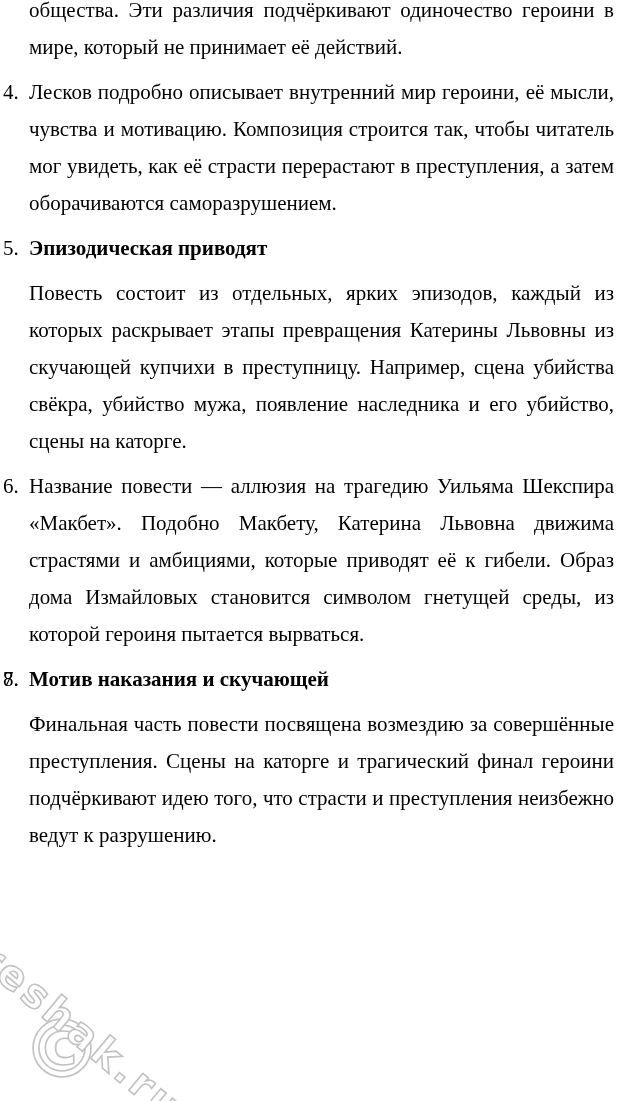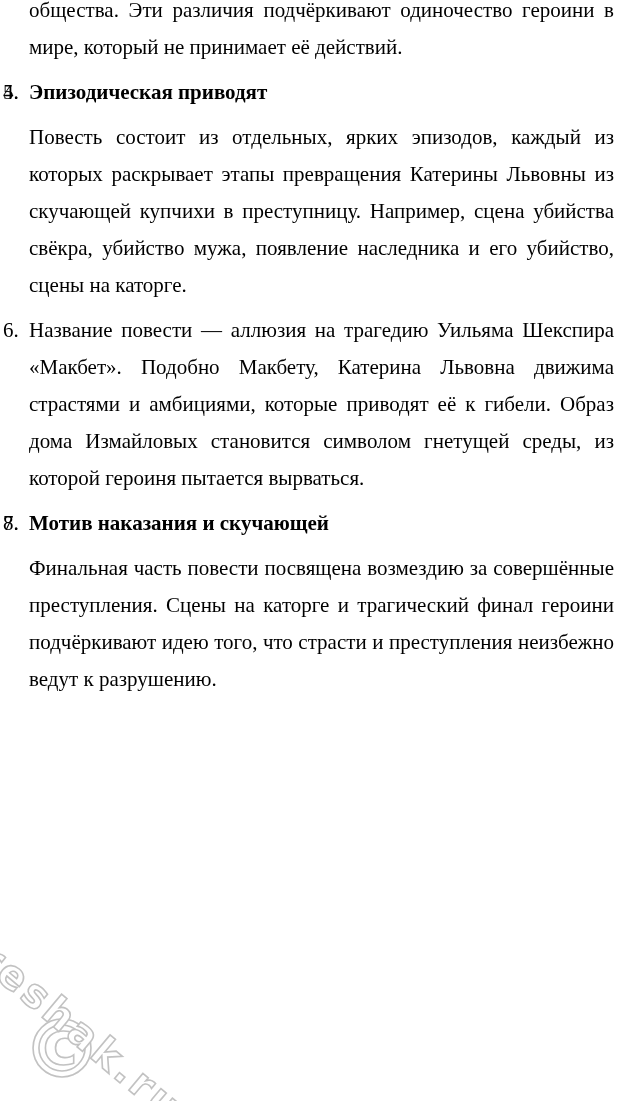--- a/index.html
+++ b/index.html
@@ -80,20 +80,21 @@
 <div class="wm-text">reshak.ru</div>
 
 <div class="doc">
 
   <p class="para">общества. Эти различия подчёркивают одиночество героини в мире, который не принимает её действий.</p>
 
   <div>
     <div class="item-heading">
       <span class="item-number">4.</span>
     </div>
+    <p class="para">Лесков подробно описывает внутренний мир героини, её мысли, чувства и мотивацию. Композиция строится так, чтобы читатель мог увидеть, как её страсти перерастают в преступления, а затем оборачиваются саморазрушением.</p>
   </div>
 
   <div>
     <div class="item-heading">
       <span class="item-number">5.</span><span>Эпизодическая приводят</span>
     </div>
     <p class="para">Повесть состоит из отдельных, ярких эпизодов, каждый из которых раскрывает этапы превращения Катерины Львовны из скучающей купчихи в преступницу. Например, сцена убийства свёкра, убийство мужа, появление наследника и его убийство, сцены на каторге.</p>
   </div>
 
   <div>

